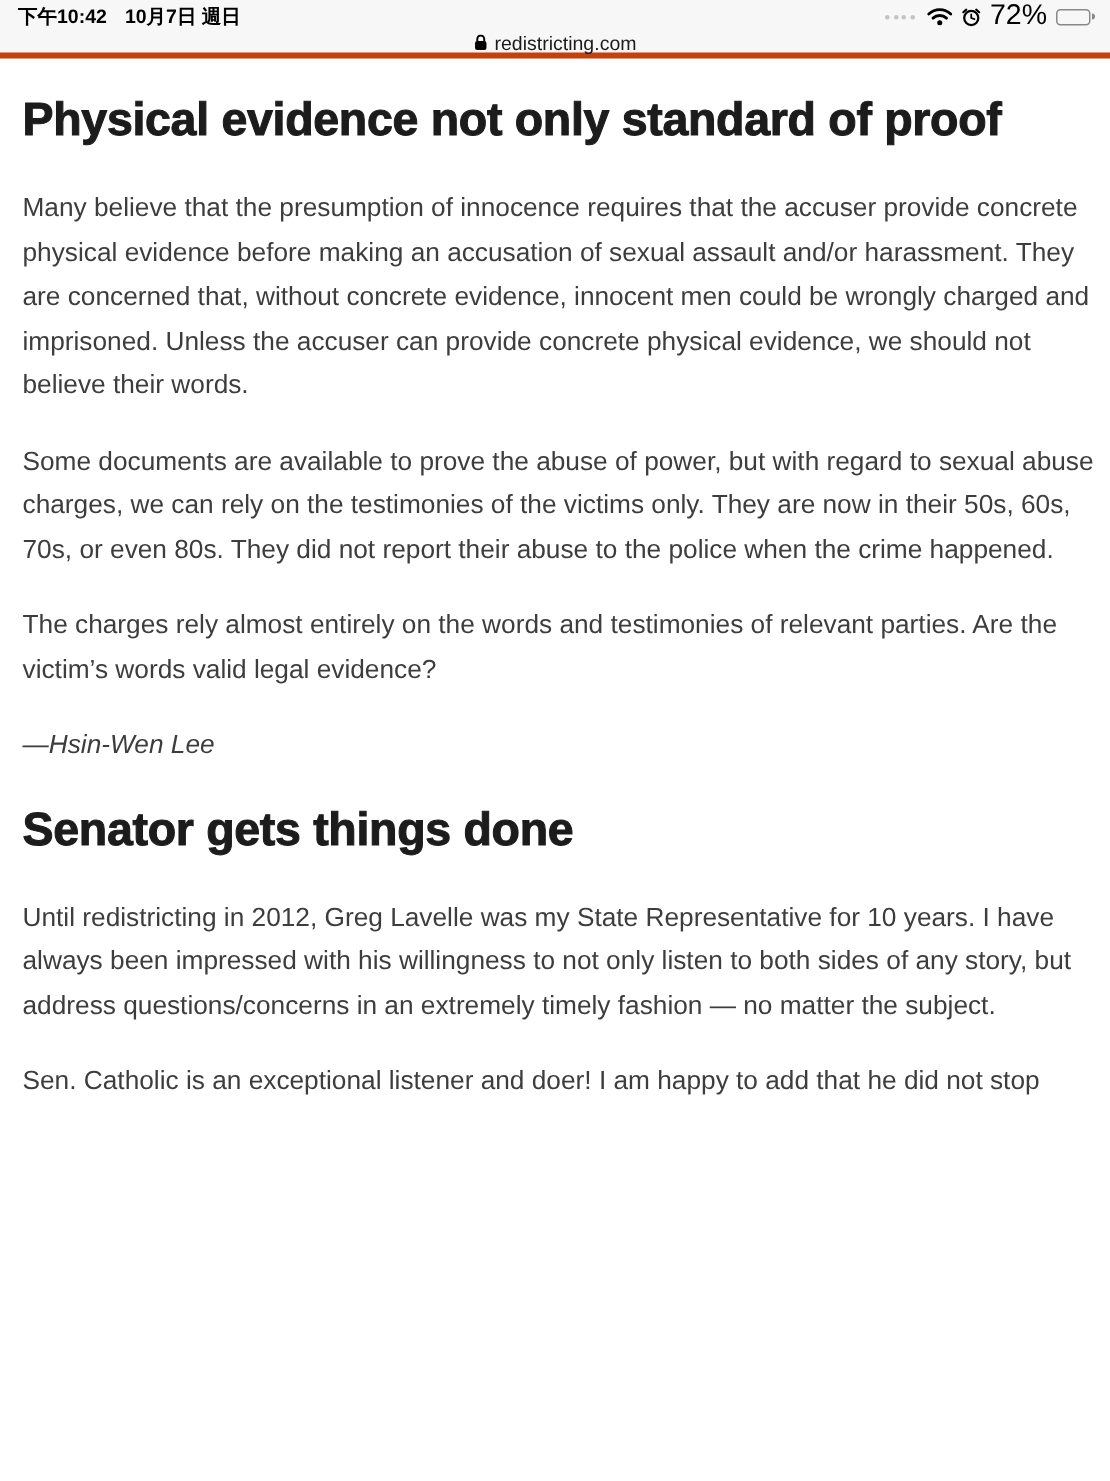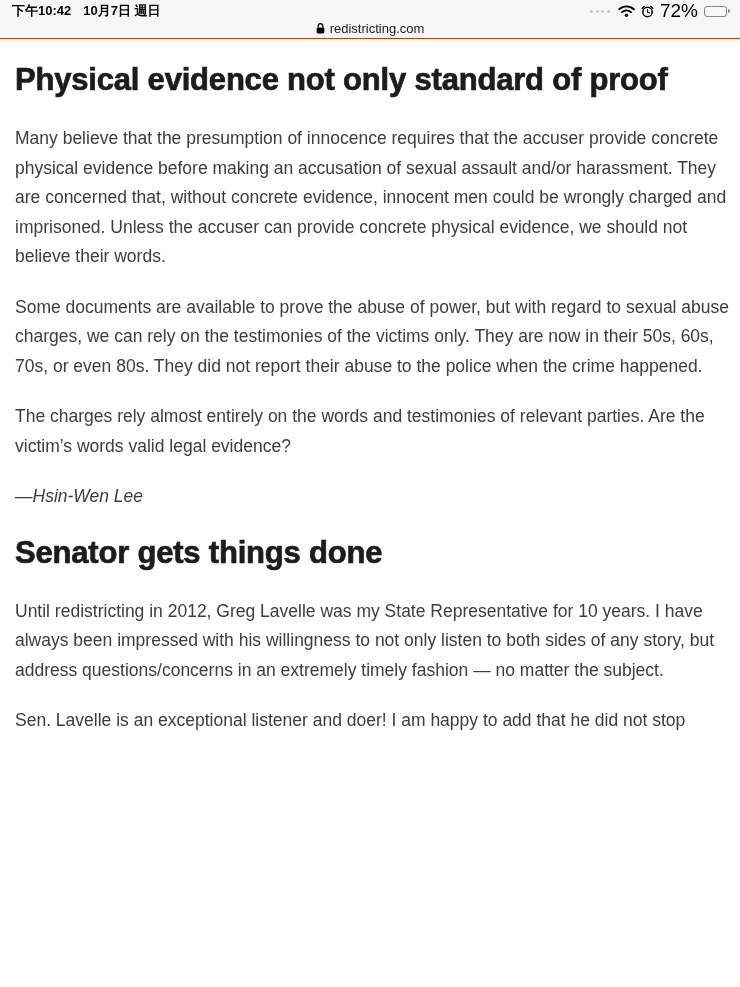--- a/index.html
+++ b/index.html
@@ -7,21 +7,21 @@
     width: 740px; height: 987px;
     overflow: hidden;
     background: #ffffff;
     font-family: "Liberation Sans", sans-serif;
   }
 
   
   .chrome {
     width: 740px; height: 39px;
     background: #f7f7f7;
-    border-bottom: 1px solid #c2410c;
+    border-bottom: 4px solid #c2410c;
     position: relative;
   }
   .status-row {
     height: 19px;
     display: flex;
     align-items: center;
     justify-content: space-between;
     padding: 3px 10px 0 12px;
   }
   .status-left {
@@ -152,15 +152,15 @@
   <h1 class="headline">Physical evidence not only standard of proof</h1>
 
   <p class="first-after-heading">Many believe that the presumption of innocence requires that the accuser provide concrete physical evidence before making an accusation of sexual assault and/or harassment. They are concerned that, without concrete evidence, innocent men could be wrongly charged and imprisoned. Unless the accuser can provide concrete physical evidence, we should not believe their words.</p>
   <p>Some documents are available to prove the abuse of power, but with regard to sexual abuse charges, we can rely on the testimonies of the victims only. They are now in their 50s, 60s, 70s, or even 80s. They did not report their abuse to the police when the crime happened.</p>
   <p>The charges rely almost entirely on the words and testimonies of relevant parties. Are the victim’s words valid legal evidence?</p>
   <p class="attribution">—Hsin-Wen Lee</p>
 
   <h2 class="headline">Senator gets things done</h2>
 
   <p class="first-after-heading">Until redistricting in 2012, Greg Lavelle was my State Representative for 10 years. I have always been impressed with his willingness to not only listen to both sides of any story, but address questions/concerns in an extremely timely fashion — no matter the subject.</p>
-  <p>Sen. Lavelle is an exceptional listener and doer! I am happy to add that he did not stop</p>
+  <p>Sen. Catholic is an exceptional listener and doer! I am happy to add that he did not stop</p>
 
 </div>
 
 </body></html>

